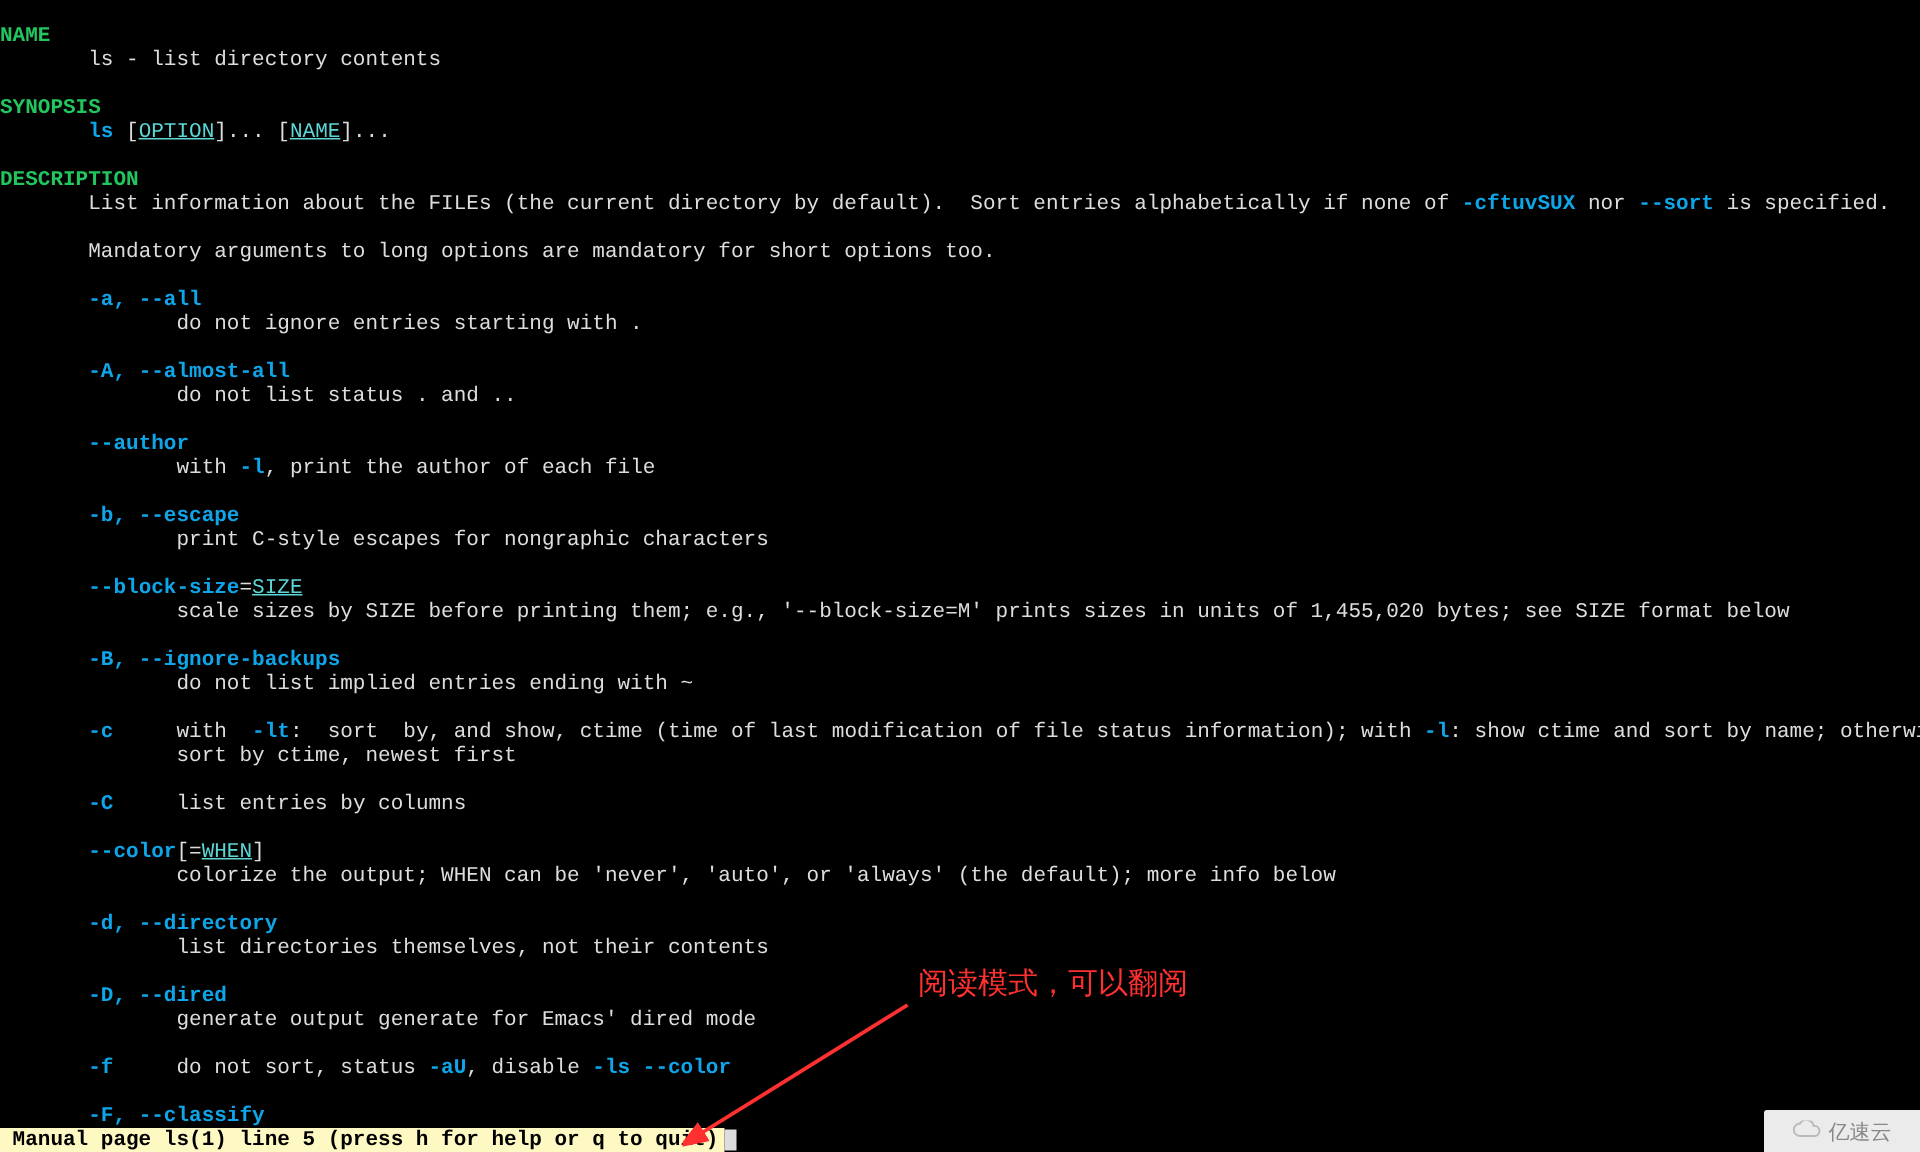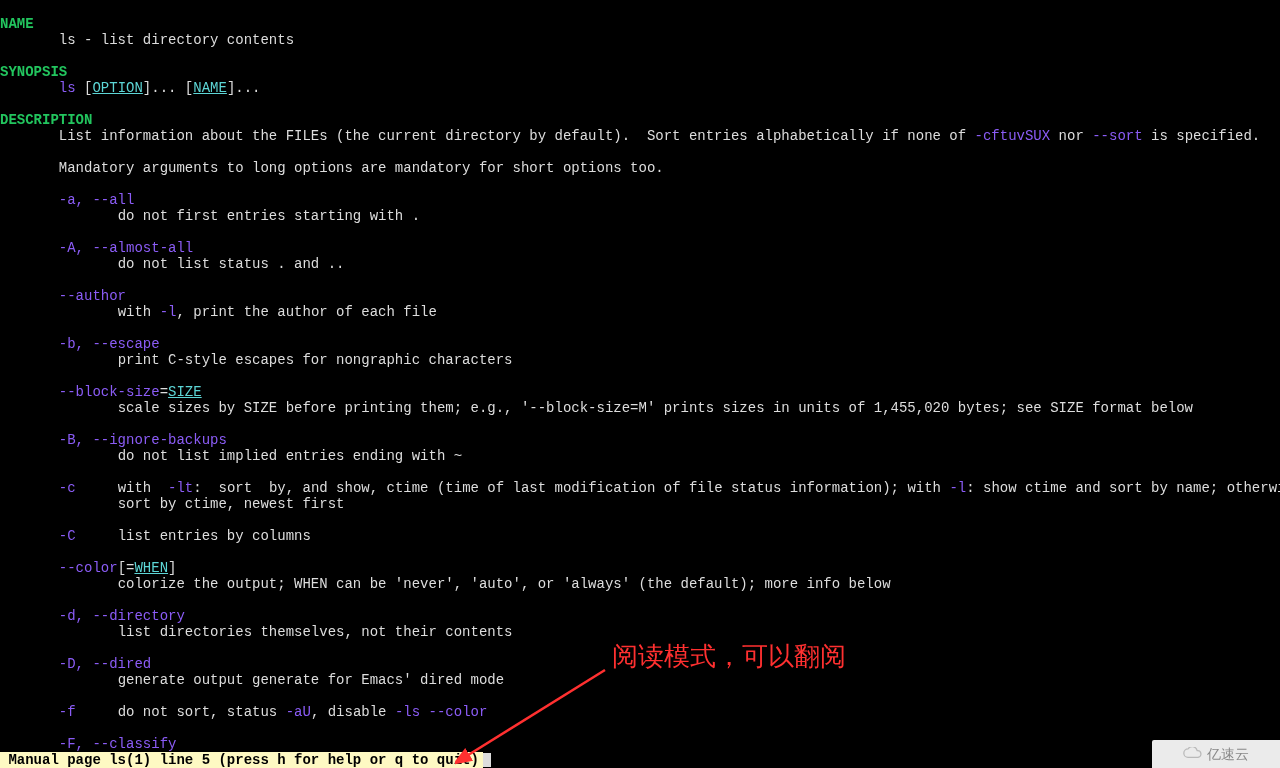--- a/index.html
+++ b/index.html
@@ -15,21 +15,21 @@
     position: relative;
   }
   .manpage {
     white-space: pre;
     padding: 0;
   }
   .section-head {
     font-weight: bold;
     color: #22c55e;
   }
-  .bold { font-weight: normal; color: #8b5cf6; }
+  .bold { font-weight: bold; color: #0ea5e9; }
   .arg { color: #5dd6d6; text-decoration: underline; text-align: right; }
   .status-bar {
     position: absolute;
     bottom: 0;
     left: 0;
     background: #fef9c3;
     color: #000;
     font-weight: bold;
     padding: 0 4px 0 0;
     white-space: pre;
@@ -38,33 +38,33 @@
     display: inline-block;
     width: 8px;
     height: 14px;
     background: #ddd;
     vertical-align: text-bottom;
   }
   .annotation {
     position: absolute;
     color: #ff3030;
     font-family: "Microsoft YaHei", "SimSun", sans-serif;
-    font-size: 26px;
+    font-size: 20px;
     font-weight: 500;
     white-space: nowrap;
   }
   .arrow {
     position: absolute;
     pointer-events: none;
   }
   .watermark {
     position: absolute;
     right: 0;
     bottom: 0;
-    width: 128px;
+    width: 104px;
     height: 28px;
     background: rgba(255,255,255,0.92);
     color: #888;
     font-family: sans-serif;
     font-size: 14px;
     display: flex;
     align-items: center;
     justify-content: center;
     gap: 4px;
     border-radius: 2px 0 0 0;
@@ -80,21 +80,21 @@
 
 <span class="section-head">SYNOPSIS</span>
        <span class="bold">ls</span> [<span class="arg">OPTION</span>]... [<span class="arg">NAME</span>]...
 
 <span class="section-head">DESCRIPTION</span>
        <span>List information about the FILEs (the current directory by default).  Sort entries alphabetically if none of </span><span class="bold">-cftuvSUX</span><span> nor </span><span class="bold">--sort</span><span> is specified.</span>
 
        <span>Mandatory arguments to long options are mandatory for short options too.</span>
 
        <span class="bold">-a, --all</span>
-              <span>do not first entries starting with .</span>
+              <span>do not ignore entries starting with .</span>
 
        <span class="bold">-A, --almost-all</span>
               <span>do not list status . and ..</span>
 
        <span class="bold">--author</span>
               <span>with </span><span class="bold">-l</span><span>, print the author of each file</span>
 
        <span class="bold">-b, --escape</span>
               <span>print C-style escapes for nongraphic characters</span>
 

